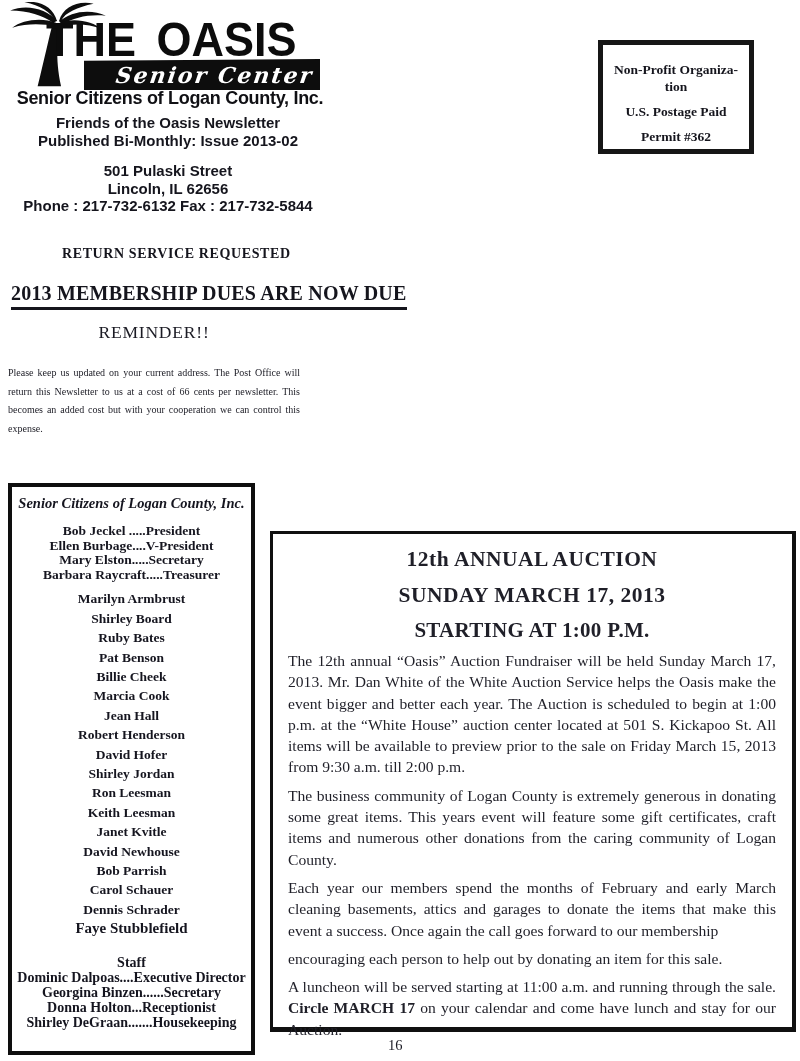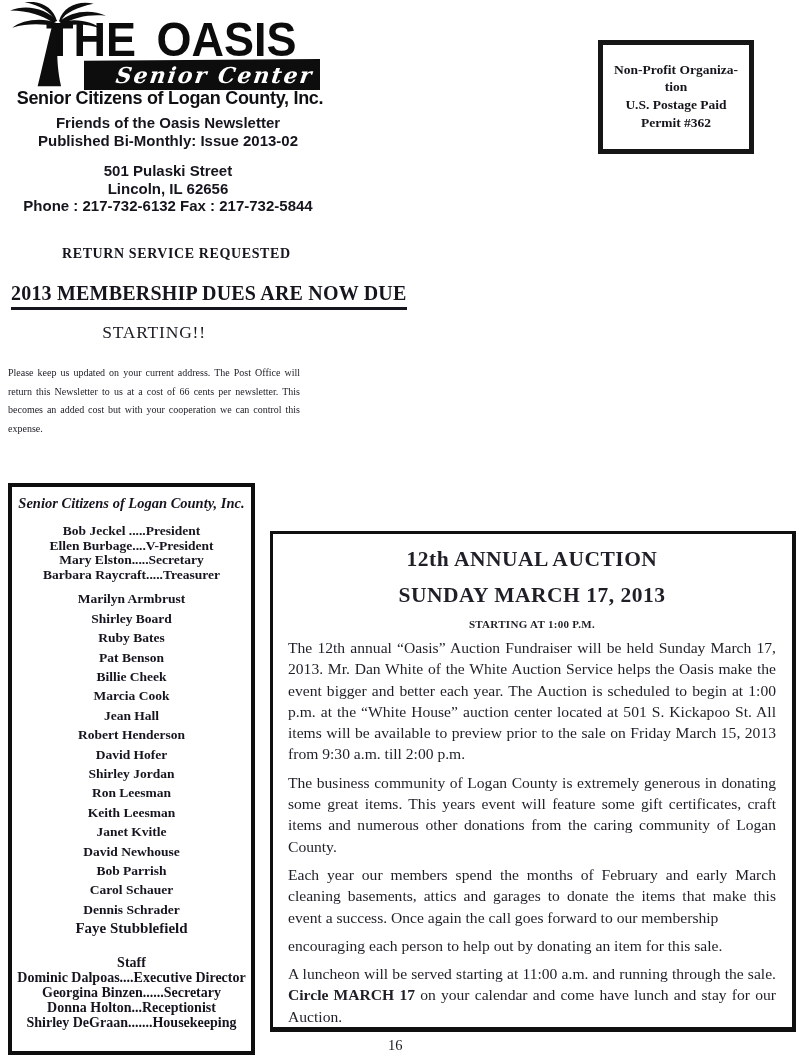--- a/index.html
+++ b/index.html
@@ -42,21 +42,21 @@
   .masthead { top:114px; }
   .address  { top:162px; }
   
   .postage-box {
     position:absolute; left:598px; top:40px; width:156px; height:114px;
     border:5px solid #161616; box-sizing:border-box; background:#fff;
     text-align:center; font-weight:bold; font-size:13.5px; color:#15151d;
     padding-top:16px;
   }
   .postage-box .tight { line-height:17px; }
-  .postage-box .gap   { margin-top:2px; }
+  .postage-box .gap   { margin-top:9px; }
   
   .return-service {
     position:absolute; left:62px; top:246px;
     font-weight:bold; font-size:14px; letter-spacing:0.6px; color:#15151d;
   }
   .membership-heading {
     position:absolute; left:8px; top:279px; margin:3px;
     font-size:20px; font-weight:bold; letter-spacing:0.2px; color:#15151d;
     border-bottom:3px solid #15151d; padding-bottom:2px; white-space:nowrap;
   }
@@ -83,21 +83,21 @@
   .board-staff .staff-line { white-space:nowrap; }
   
   .auction-box {
     position:absolute; left:270px; top:531px; width:526px; height:501px;
     border:3px solid #101010; border-bottom-width:5px; border-right-width:4px;
     box-sizing:border-box; background:#fff; padding:7px 16px 0 15px;
     color:#1f1f28;
   }
   .auction-title { margin:6px 0 0 0; text-align:center; font-size:21.5px; font-weight:bold; letter-spacing:0.5px; }
   .auction-date  { margin:11px 0 0 0; text-align:center; font-size:21.5px; font-weight:bold; letter-spacing:0.5px; }
-  .auction-time  { margin:10px 0 0 0; text-align:center; font-size:11px; font-weight:bold; letter-spacing:0.3px; }
+  .auction-time  { margin:10px 0 0 0; text-align:center; font-size:21px; font-weight:bold; letter-spacing:0.3px; }
   .auction-box p.bodytext {
     margin:7px 0 0 0; font-size:15.6px; line-height:21.3px; text-align:justify;font-family:Liberation Serif, serif;
   }
   .auction-box p.left { text-align:left; }
   .bold-inline { font-weight:bold; }
   
   .page-number { position:absolute; left:388px; top:1037px; font-size:14.5px; color:#1b1b24; }
 </style>
 </head>
 <body>
@@ -137,21 +137,21 @@
 
   <div class="address">
     <div>501 Pulaski Street</div>
     <div>Lincoln, IL 62656</div>
     <div>Phone : 217-732-6132 Fax :  217-732-5844</div>
   </div>
 
   <div class="return-service">RETURN SERVICE REQUESTED</div>
 
   <h1 class="membership-heading">2013 MEMBERSHIP DUES ARE NOW DUE</h1>
-  <div class="reminder-title">STARTING!!</div>
+  <div class="reminder-title">REMINDER!!</div>
   <p class="reminder-body">Please keep us updated on your current address. The Post Office will return this Newsletter to us at a cost of 66 cents per newsletter. This becomes an added cost but with your cooperation we can control this expense.</p>
 
   <aside class="board-box">
     <div class="board-title">
       <div>Senior Citizens of Logan County, Inc.</div>
     </div>
     <div class="board-officers">
       <div>Bob Jeckel .....President</div>
       <div>Ellen Burbage....V-President</div>
       <div>Mary Elston.....Secretary</div>

